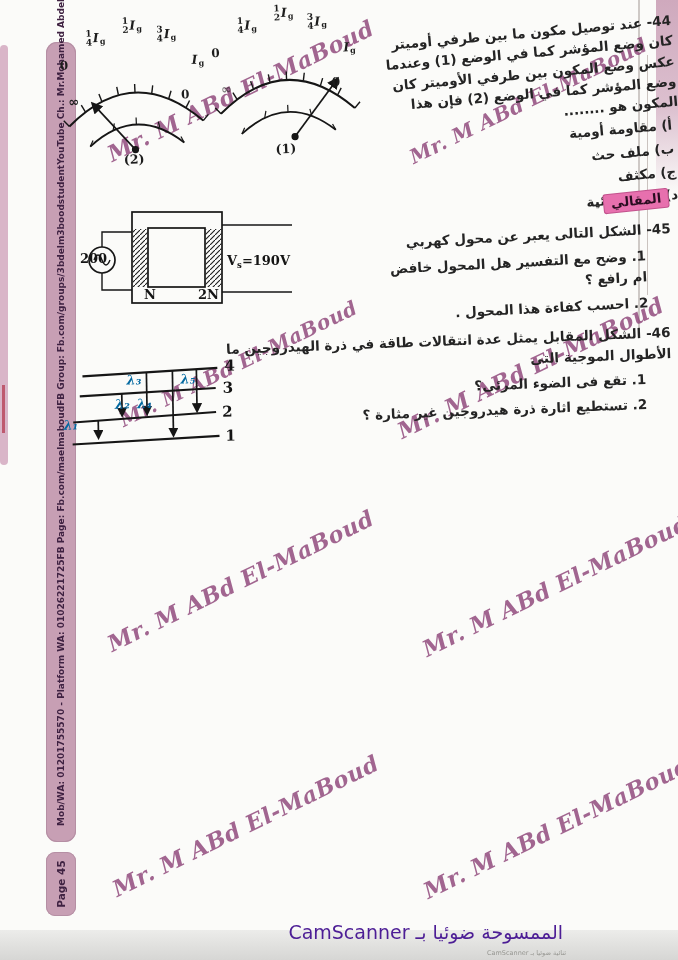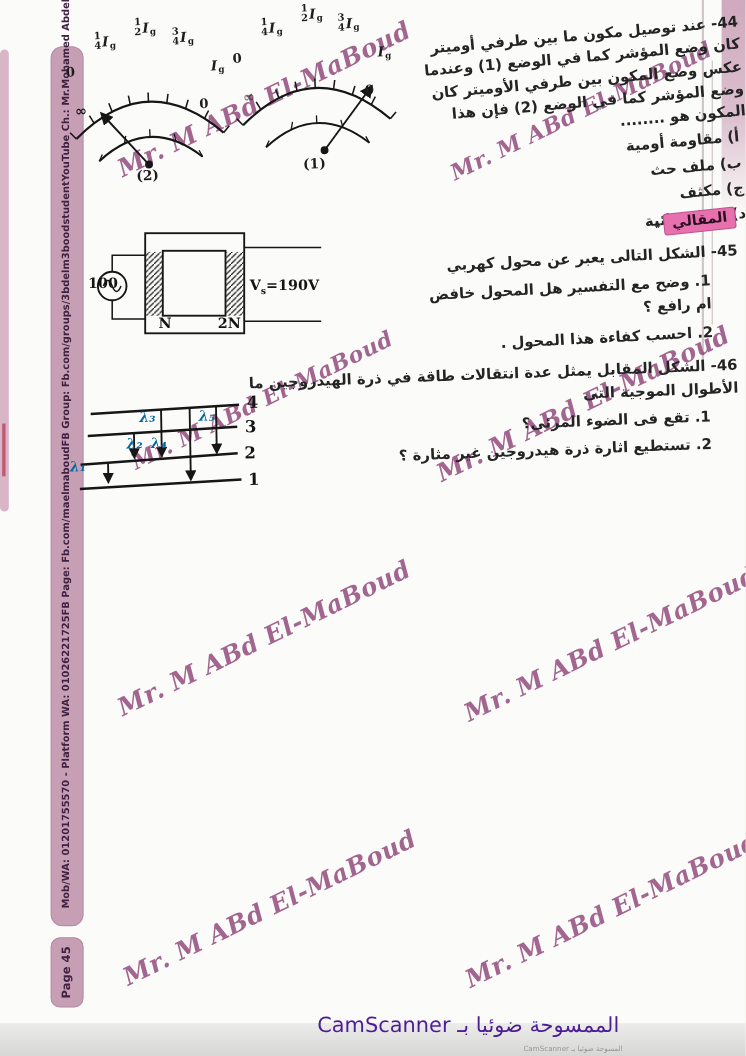--- a/index.html
+++ b/index.html
@@ -257,21 +257,21 @@
       <rect x="68" y="43" width="57" height="59" fill="none" stroke="#161616" stroke-width="1.7"></rect>
       <rect x="52.8" y="44" width="15" height="58" fill="url(#hatch)"></rect>
       <rect x="125.5" y="44" width="16" height="58" fill="url(#hatch)"></rect>
       <circle cx="22" cy="75" r="13" fill="none" stroke="#161616" stroke-width="1.7"></circle>
       <path d="M 14 75 Q 18 65 22 75 Q 26 85 30 75" fill="none" stroke="#161616" stroke-width="1.4"></path>
       <path d="M 22 62 L 22 47 L 52 47" fill="none" stroke="#161616" stroke-width="1.4"></path>
       <path d="M 22 88 L 22 105 L 52 105" fill="none" stroke="#161616" stroke-width="1.4"></path>
       <line x1="142" y1="40" x2="212" y2="40" stroke="#161616" stroke-width="1.4"></line>
       <line x1="142" y1="107" x2="212" y2="107" stroke="#161616" stroke-width="1.4"></line>
     </svg>
-    <span class="tlabel" style="left:0;top:66px">100</span>
+    <span class="tlabel" style="left:0;top:66px">200</span>
     <span class="tlabel" style="left:64px;top:102px">N</span>
     <span class="tlabel" style="left:118px;top:102px">2N</span>
     <span class="tlabel" style="left:147px;top:68px"><span>V</span><span class="tsub">s</span><span>=190V</span></span>
   </div>
 
   <section class="q46 ar" dir="rtl">
     <p>46- الشكل المقابل يمثل عدة انتقالات طاقة في ذرة الهيدروجين ما الأطوال الموجية التى</p>
     <div class="item">1. تقع فى الضوء المرئى؟</div>
     <div class="item">2. تستطيع اثارة ذرة هيدروجين غير مثارة ؟</div>
   </section>
@@ -298,15 +298,15 @@
     <span class="elabel" style="left:170px;top:80px">1</span>
     <span class="lam" style="left:8px;top:68px">λ₁</span>
     <span class="lam" style="left:60px;top:48px">λ₂</span>
     <span class="lam" style="left:72px;top:24px">λ₃</span>
     <span class="lam" style="left:82px;top:48px">λ₄</span>
     <span class="lam" style="left:126px;top:24px">λ₅</span>
   </div>
 
   <div class="bottom-band"></div>
   <span class="footer-main">الممسوحة ضوئيا بـ CamScanner</span>
-  <span class="footer-small">المسوحة ضوئيا بـ CamScanner</span>
+  <span class="footer-small">ثنائية ضوئيا بـ CamScanner</span>
 
 </div>
 
 </body></html>

